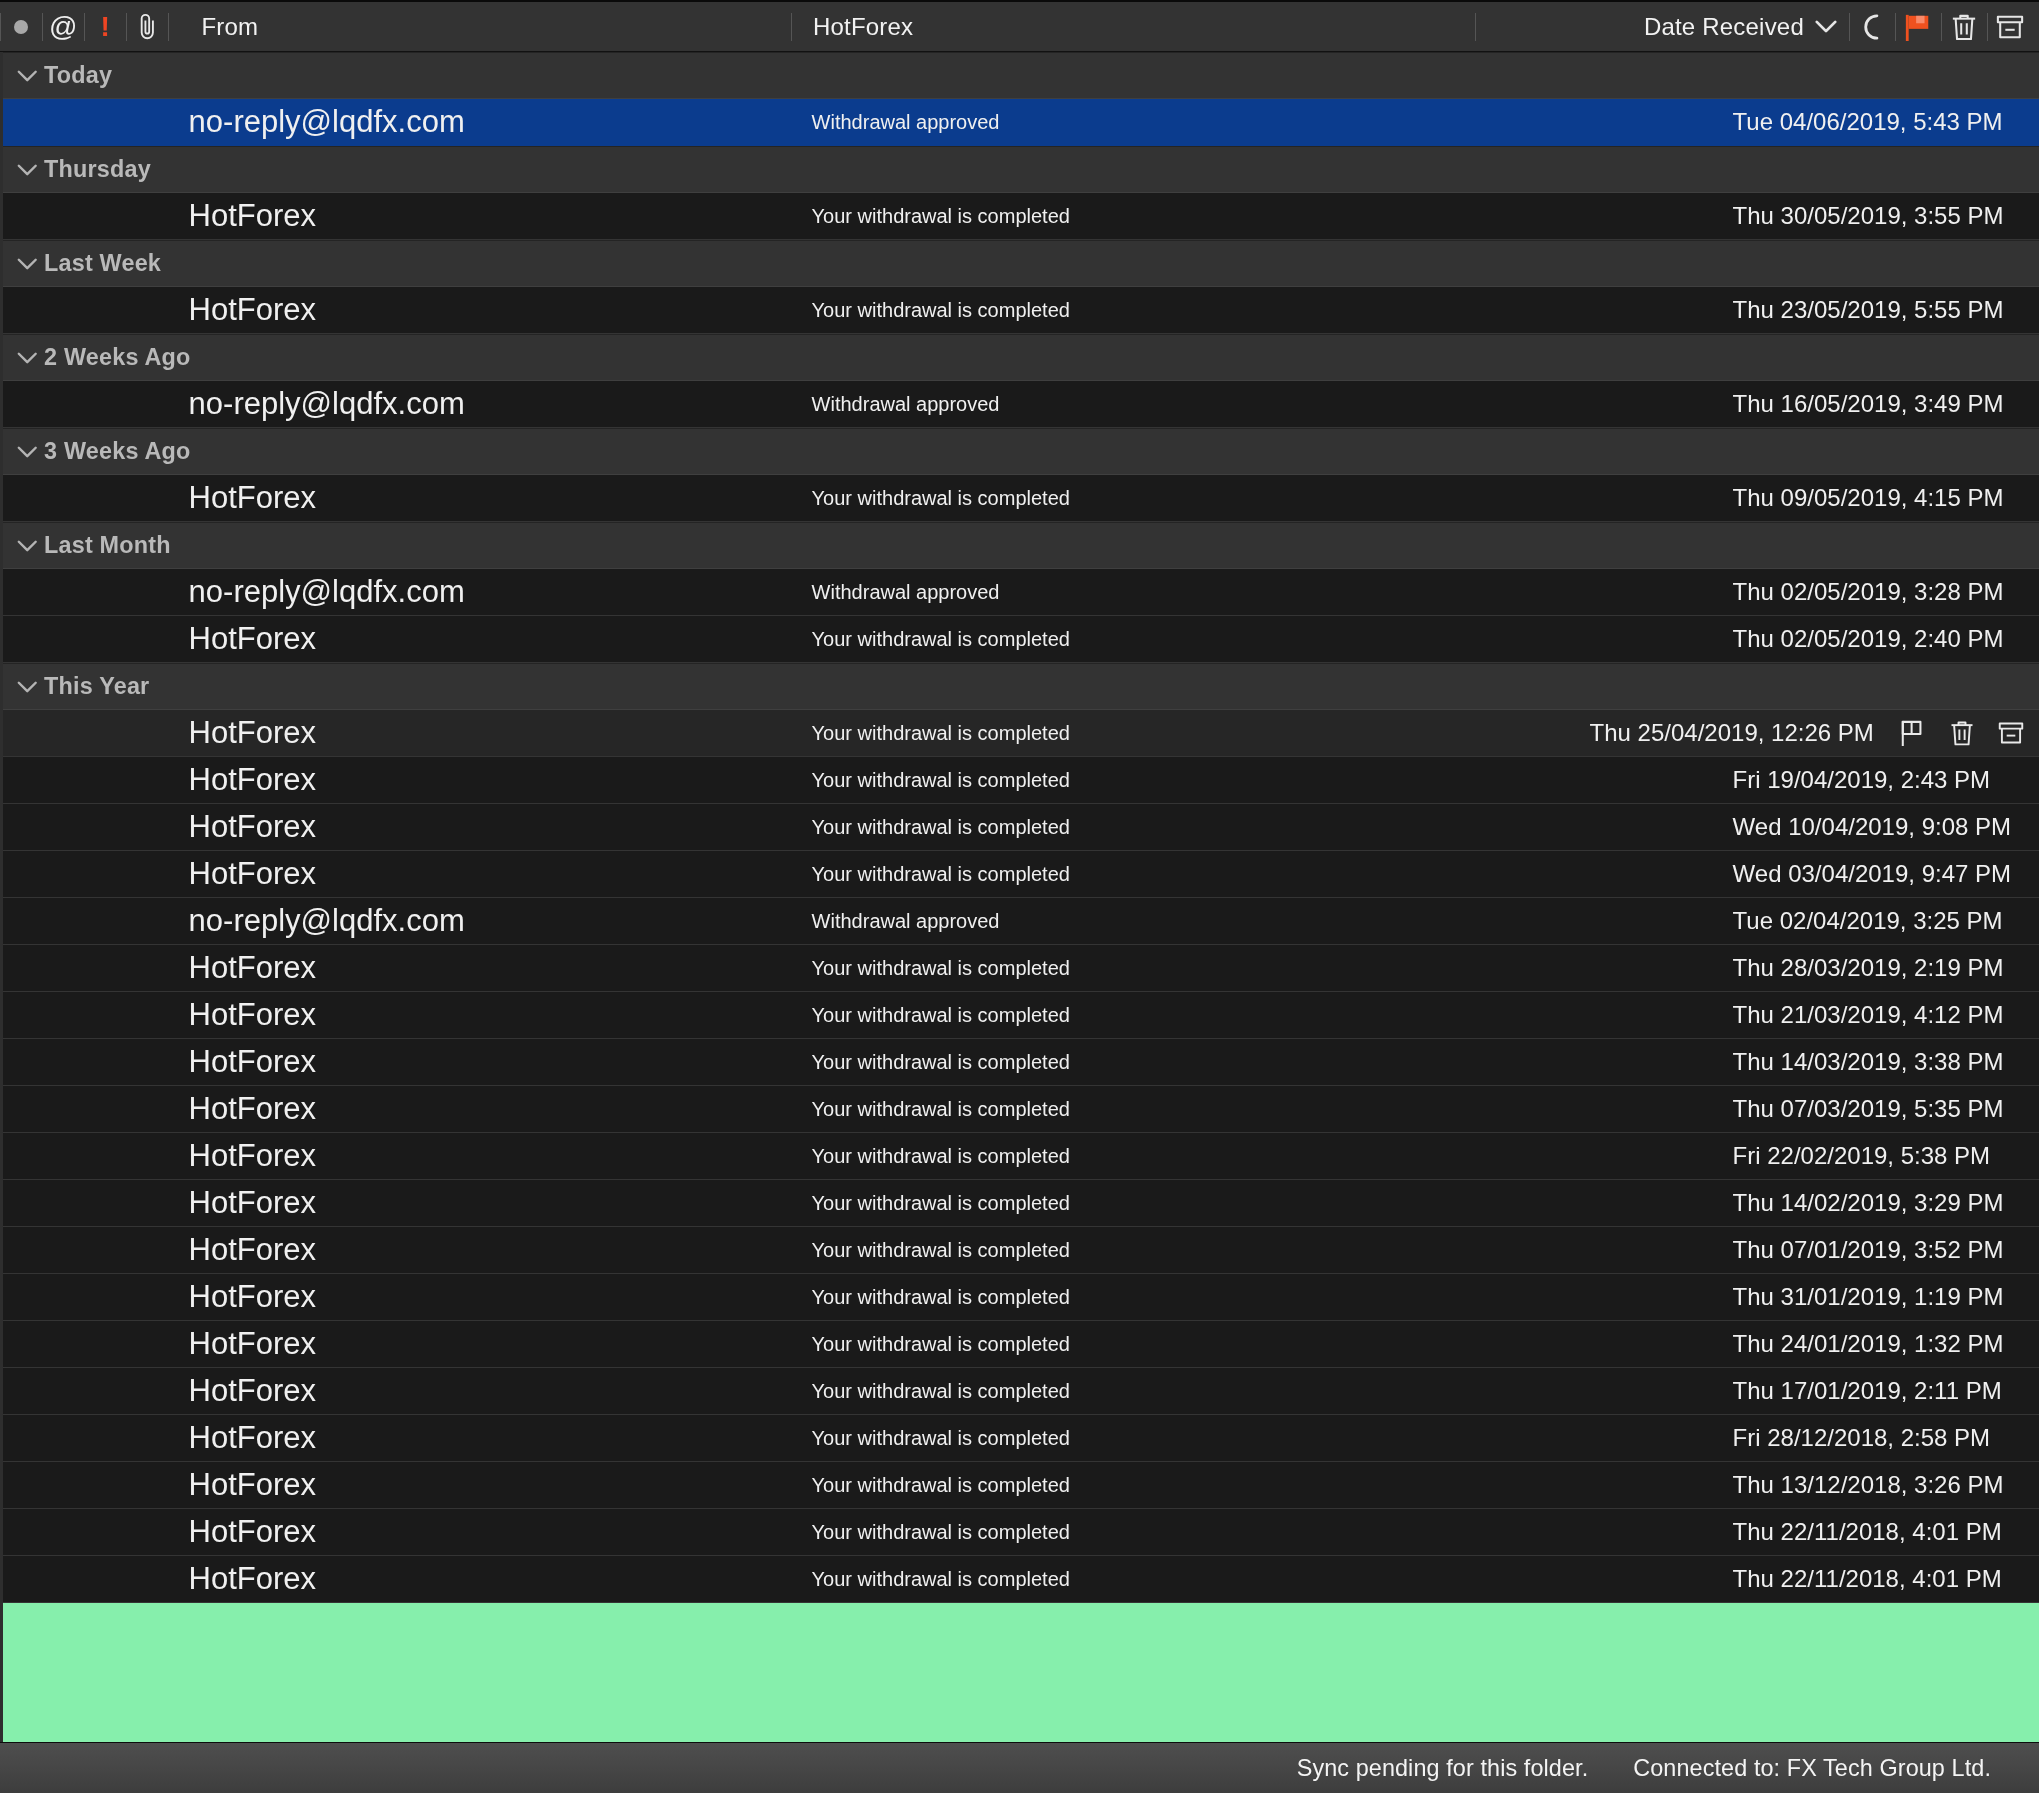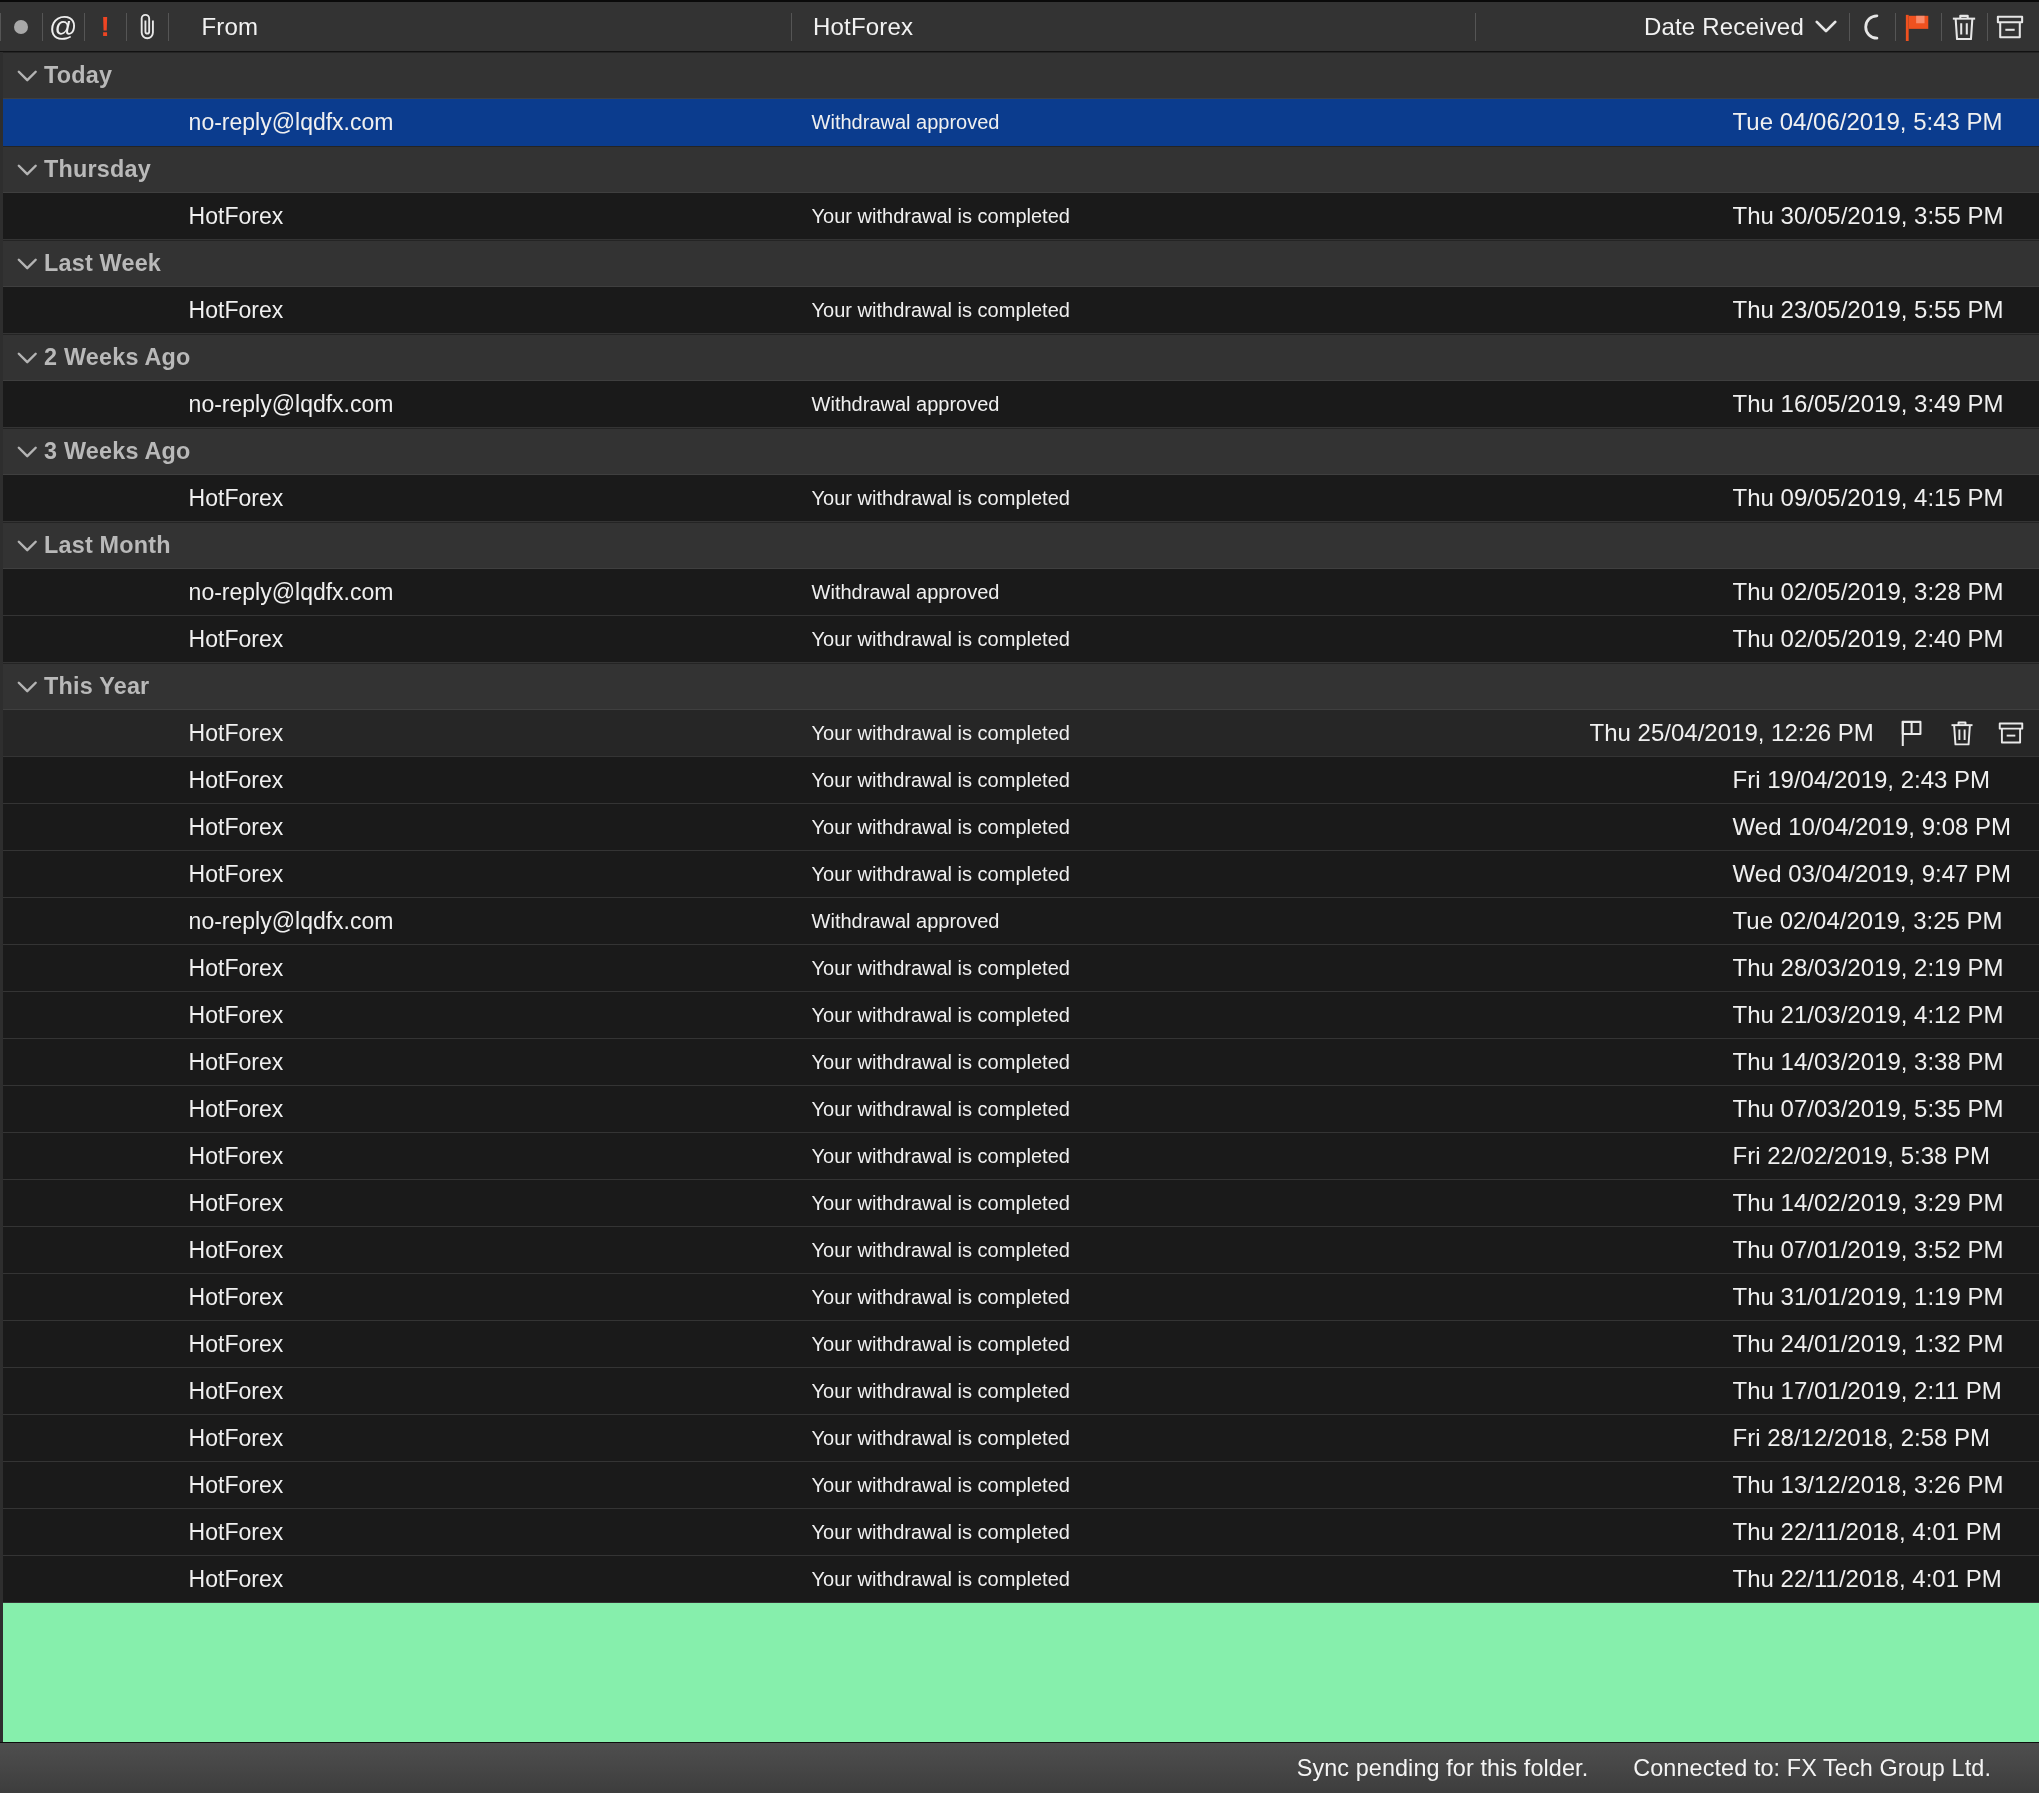--- a/index.html
+++ b/index.html
@@ -148,21 +148,21 @@
   .row.selected { background: #0b3c8e; border-bottom: 0.9px solid #0b3c8e; }
 
   .cell-icons { width: 41px; flex: 0 0 41px; }
   .cell-pad { width: 124px; flex: 0 0 124px; }
 
   .cell-from {
     width: 623px;
     flex: 0 0 623px;
     padding-left: 20.6px;
     color: #f0f0f0;
-    font-size: 23px;
+    font-size: 31px;
     white-space: nowrap;
     overflow: hidden;
   }
 
   .cell-subject {
     flex: 1 1 auto;
     padding-left: 20.6px;
     color: #f0f0f0;
     font-size: 20px;
     white-space: nowrap;

